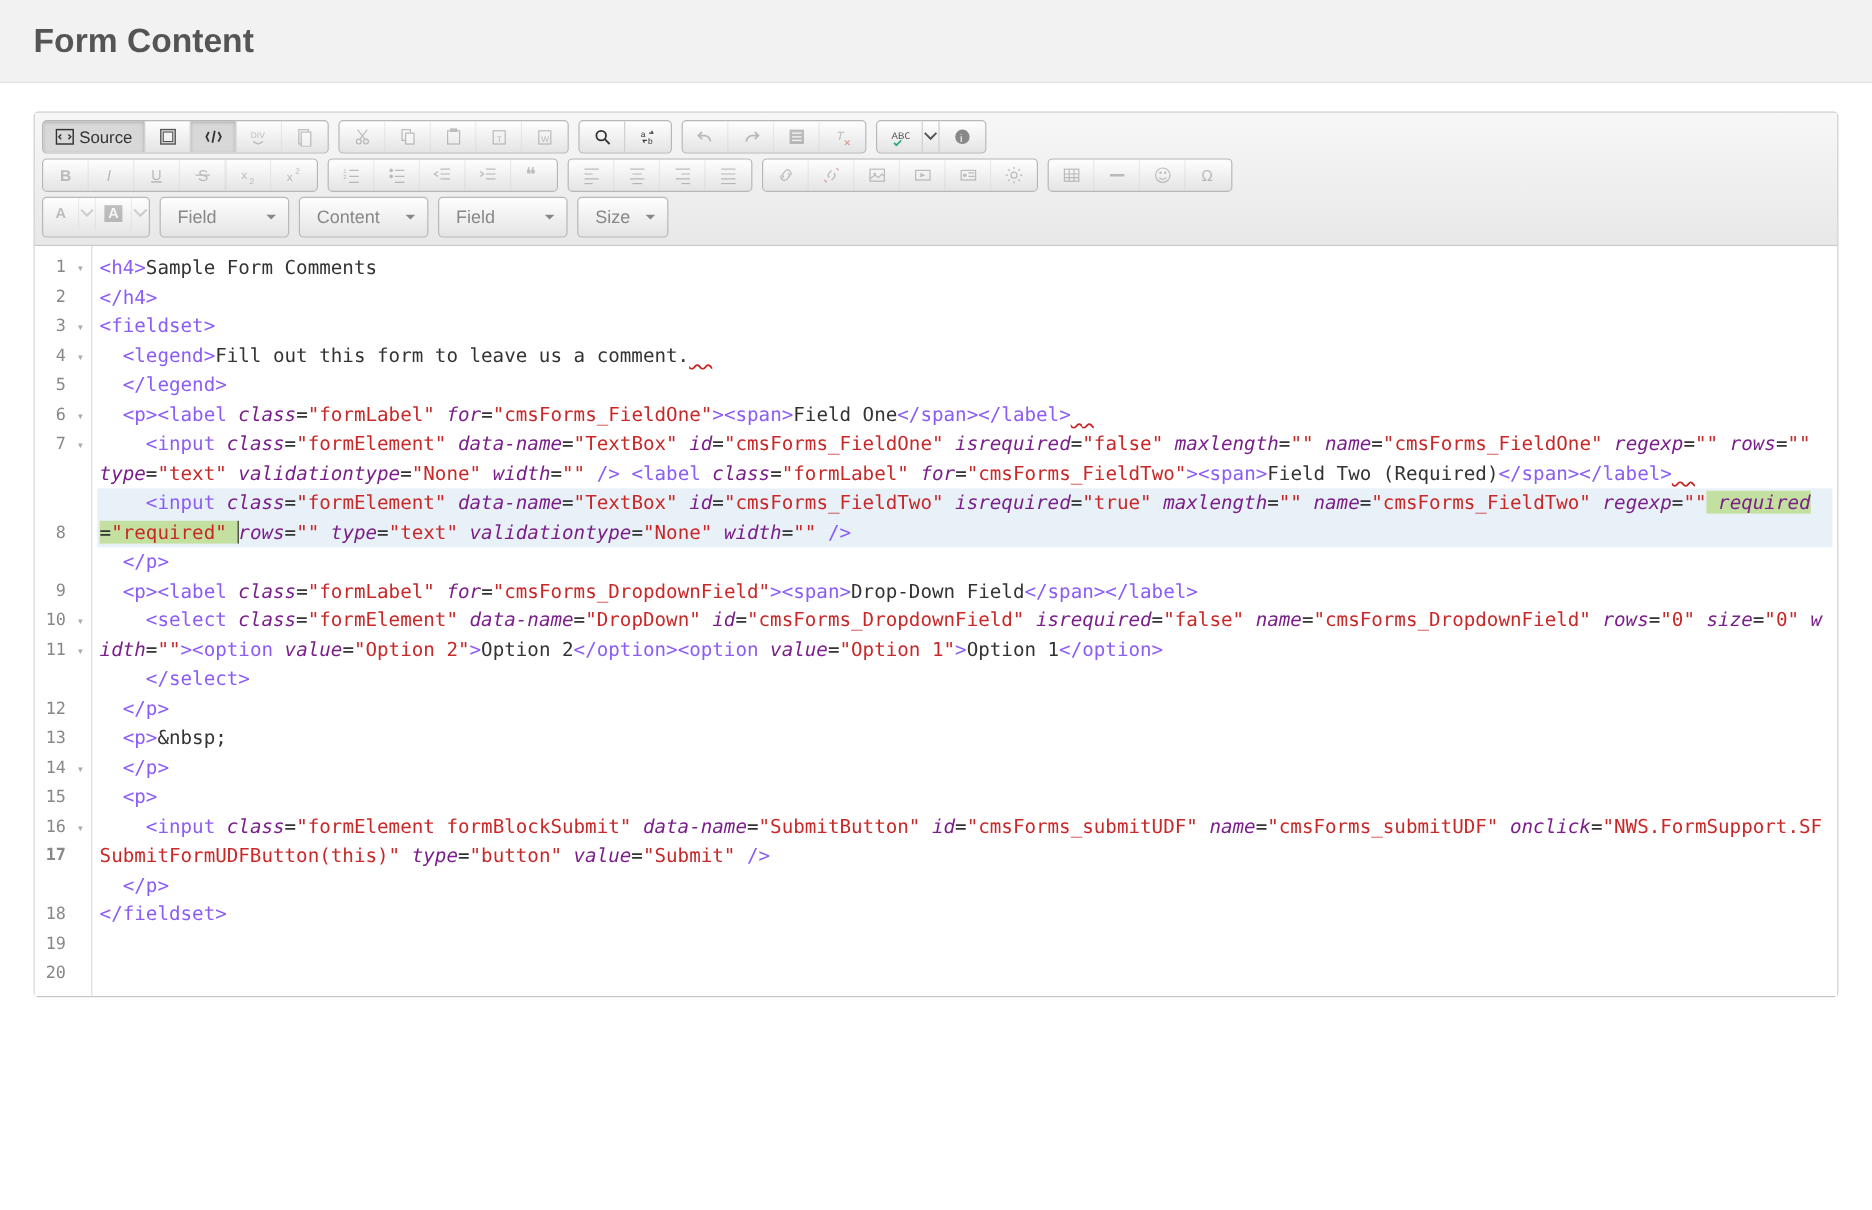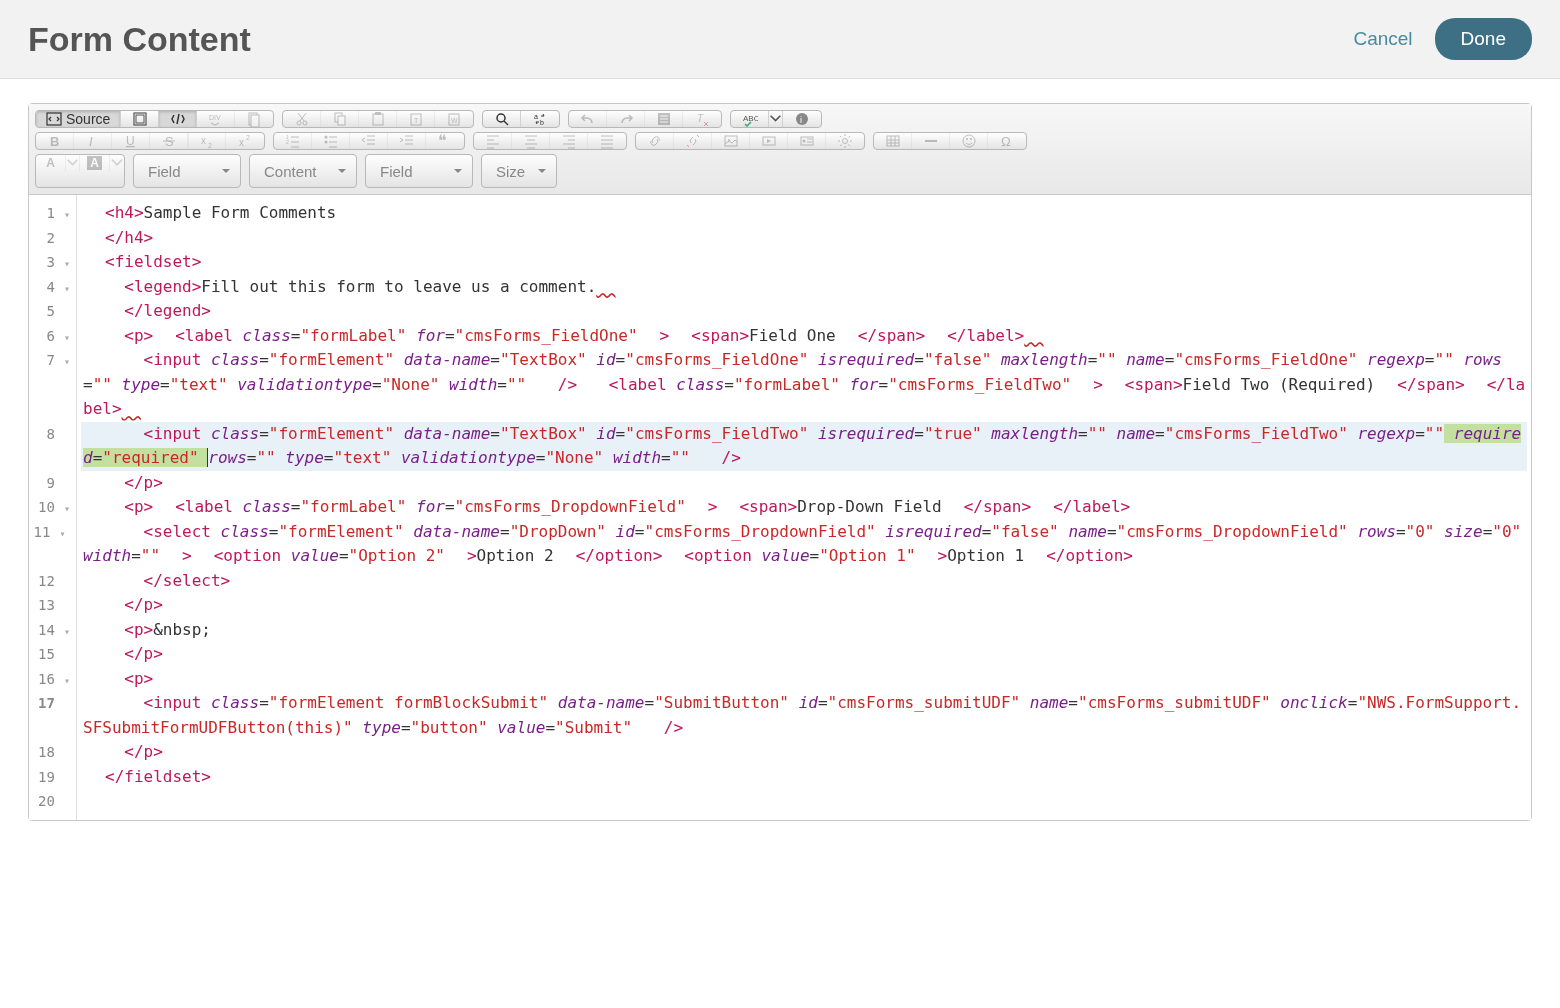--- a/index.html
+++ b/index.html
@@ -1,60 +1,56 @@
 <!DOCTYPE html>
 <html><head>
 <meta charset="utf-8">
 <style>
 * { box-sizing: border-box; margin: 0; padding: 0; }
 body { font-family: -apple-system, BlinkMacSystemFont, "Segoe UI", Arial, sans-serif; background: #fff; }
 .modal-header { display: flex; align-items: center; justify-content: space-between; padding: 18px 28px; background: #f2f2f2; border-bottom: 1px solid #e0e0e0; }
-.modal-title { font-size: 34px; font-weight: 600; color: #555; }
+.modal-title { font-size: 28px; font-weight: 600; color: #555; }
 .header-buttons { display: flex; gap: 22px; align-items: center; }
 .cancel-btn { color: #4a8a9e; font-size: 19px; cursor: pointer; background: none; border: none; }
 .done-btn { background: #3e7085; color: #fff; border: none; padding: 10px 26px; border-radius: 20px; font-size: 19px; cursor: pointer; }
 .editor-container { margin: 24px 28px; border: 1px solid #c8c8c8; border-radius: 4px; }
 .toolbar { background: linear-gradient(#f7f7f7,#e8e8e8); border-bottom: 1px solid #c8c8c8; padding: 6px; }
 .toolbar-row { display: flex; gap: 8px; flex-wrap: wrap; margin-bottom: 4px; }
 .toolbar-row:last-child { margin-bottom: 0; }
 .btn-group { display: inline-flex; border: 1px solid #b8b8b8; border-radius: 4px; background: linear-gradient(#fefefe,#e4e4e4); overflow: hidden; }
-.tbtn { width: 38px; height: 16px; display: flex; align-items: center; justify-content: center; border: none; border-right: 1px solid #d0d0d0; background: transparent; cursor: pointer; color: #555; position: relative; }
+.tbtn { width: 38px; height: 26px; display: flex; align-items: center; justify-content: center; border: none; border-right: 1px solid #d0d0d0; background: transparent; cursor: pointer; color: #555; position: relative; }
 .tbtn:last-child { border-right: none; }
 .tbtn.active { background: #d8d8d8; box-shadow: inset 0 1px 3px rgba(0,0,0,.2); }
 .tbtn.disabled { opacity: .35; cursor: default; }
 .tbtn svg { width: 16px; height: 16px; fill: #555; }
 .tbtn.active svg { fill: #333; }
 .src-btn { width: auto; padding: 0 10px; gap: 4px; font-size: 14px; color: #333; }
 .dropdown-btn { height: 34px; padding: 0 30px 0 14px; border: 1px solid #b8b8b8; border-radius: 4px; background: linear-gradient(#fefefe,#e4e4e4); color: #888; font-size: 15px; cursor: pointer; position: relative; min-width: 108px; text-align: left; }
 .dropdown-btn::after { content: ""; position: absolute; right: 10px; top: 50%; margin-top: -2px; border: 4px solid transparent; border-top-color: #888; }
 .color-btn { display:flex; align-items:center; gap:2px; }
 .code-area { display: flex; background: #fff; font-family: Menlo, Consolas, monospace; font-size: 16px; line-height: 24.5px; min-height: 620px; }
 .gutter { width: 48px; background: #fff; border-right: 1px solid #ddd; text-align: right; padding: 6px 6px 6px 0; color: #888; user-select: none; }
 .gutter-line { height: 24.5px; font-size: 14px; }
 .gutter-line .fold { color:#aaa; font-size:10px; margin-left:3px; }
 .code { flex: 1; padding: 6px 4px; white-space: pre-wrap; word-break: break-all; overflow-wrap: break-word; }
 .code-line { min-height: 24.5px; padding-left: 2px; }
 .code-line.hl { background: #e8f0f8; }
-.tag { color: #be185d; margin-left: 22px; }
+.tag { color: #8b5cf6; }
 .attr { color: #7a1f8a; font-style: italic; }
 .val { color: #c82828; }
 .txt { color: #333; }
 .squiggle { text-decoration: underline wavy #c82828; text-decoration-skip-ink: none; }
 .sel-hl { background: #c3e0a0; }
 .cursor-mark { border-left: 1px solid #333; margin-left:-1px; }
 </style>
 </head>
 <body>
 
 <div class="modal-header">
   <div class="modal-title">Form Content</div>
-  <div class="header-buttons">
-    <button class="cancel-btn">Cancel</button>
-    <button class="done-btn">Done</button>
-  </div>
 </div>
 
 <div class="editor-container">
   <div class="toolbar">
 
     <div class="toolbar-row">
       <div class="btn-group">
         <button class="tbtn src-btn active">
           <svg viewBox="0 0 16 16">
               <rect x="1" y="2" width="14" height="12" fill="none" stroke="#333" stroke-width="1.2"></rect>
@@ -366,21 +362,21 @@
         <div class="gutter-line">1<span class="fold"> ▾</span></div>
         <div class="gutter-line">2<span class="fold">&nbsp;&nbsp;</span></div>
         <div class="gutter-line">3<span class="fold"> ▾</span></div>
         <div class="gutter-line">4<span class="fold"> ▾</span></div>
         <div class="gutter-line">5<span class="fold">&nbsp;&nbsp;</span></div>
         <div class="gutter-line">6<span class="fold"> ▾</span></div>
         <div class="gutter-line" style="height: 73.5px;">7<span class="fold"> ▾</span></div>
         <div class="gutter-line" style="height: 49px;">8<span class="fold">&nbsp;&nbsp;</span></div>
         <div class="gutter-line">9<span class="fold">&nbsp;&nbsp;</span></div>
         <div class="gutter-line">10<span class="fold"> ▾</span></div>
-        <div class="gutter-line" style="height: 49px; text-align: center;">11<span class="fold"> ▾</span></div>
+        <div class="gutter-line" style="height: 49px;">11<span class="fold"> ▾</span></div>
         <div class="gutter-line">12<span class="fold">&nbsp;&nbsp;</span></div>
         <div class="gutter-line">13<span class="fold">&nbsp;&nbsp;</span></div>
         <div class="gutter-line">14<span class="fold"> ▾</span></div>
         <div class="gutter-line">15<span class="fold">&nbsp;&nbsp;</span></div>
         <div class="gutter-line">16<span class="fold"> ▾</span></div>
         <div class="gutter-line" style="height: 49px; font-weight: bold;">17<span class="fold">&nbsp;&nbsp;</span></div>
         <div class="gutter-line">18<span class="fold">&nbsp;&nbsp;</span></div>
         <div class="gutter-line">19<span class="fold">&nbsp;&nbsp;</span></div>
         <div class="gutter-line">20<span class="fold">&nbsp;&nbsp;</span></div>
       </div>

